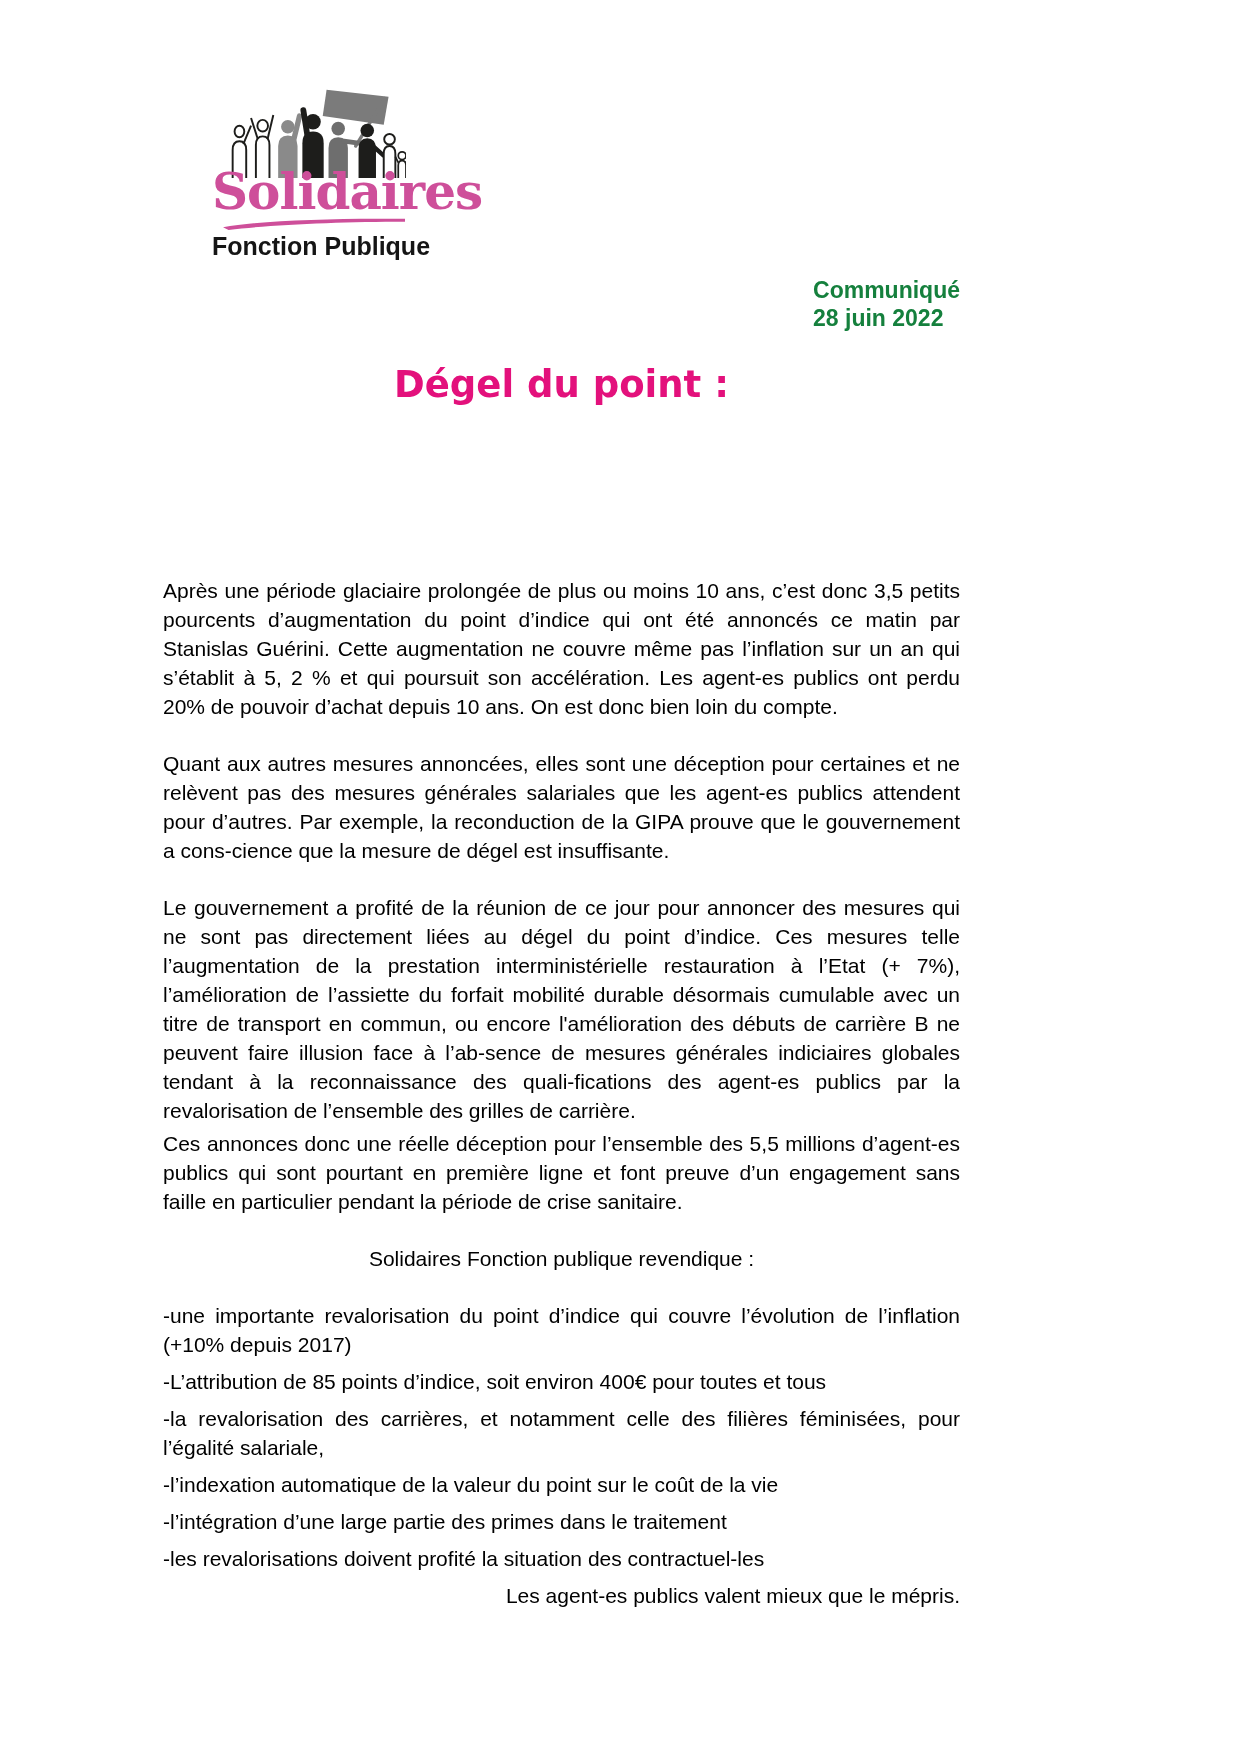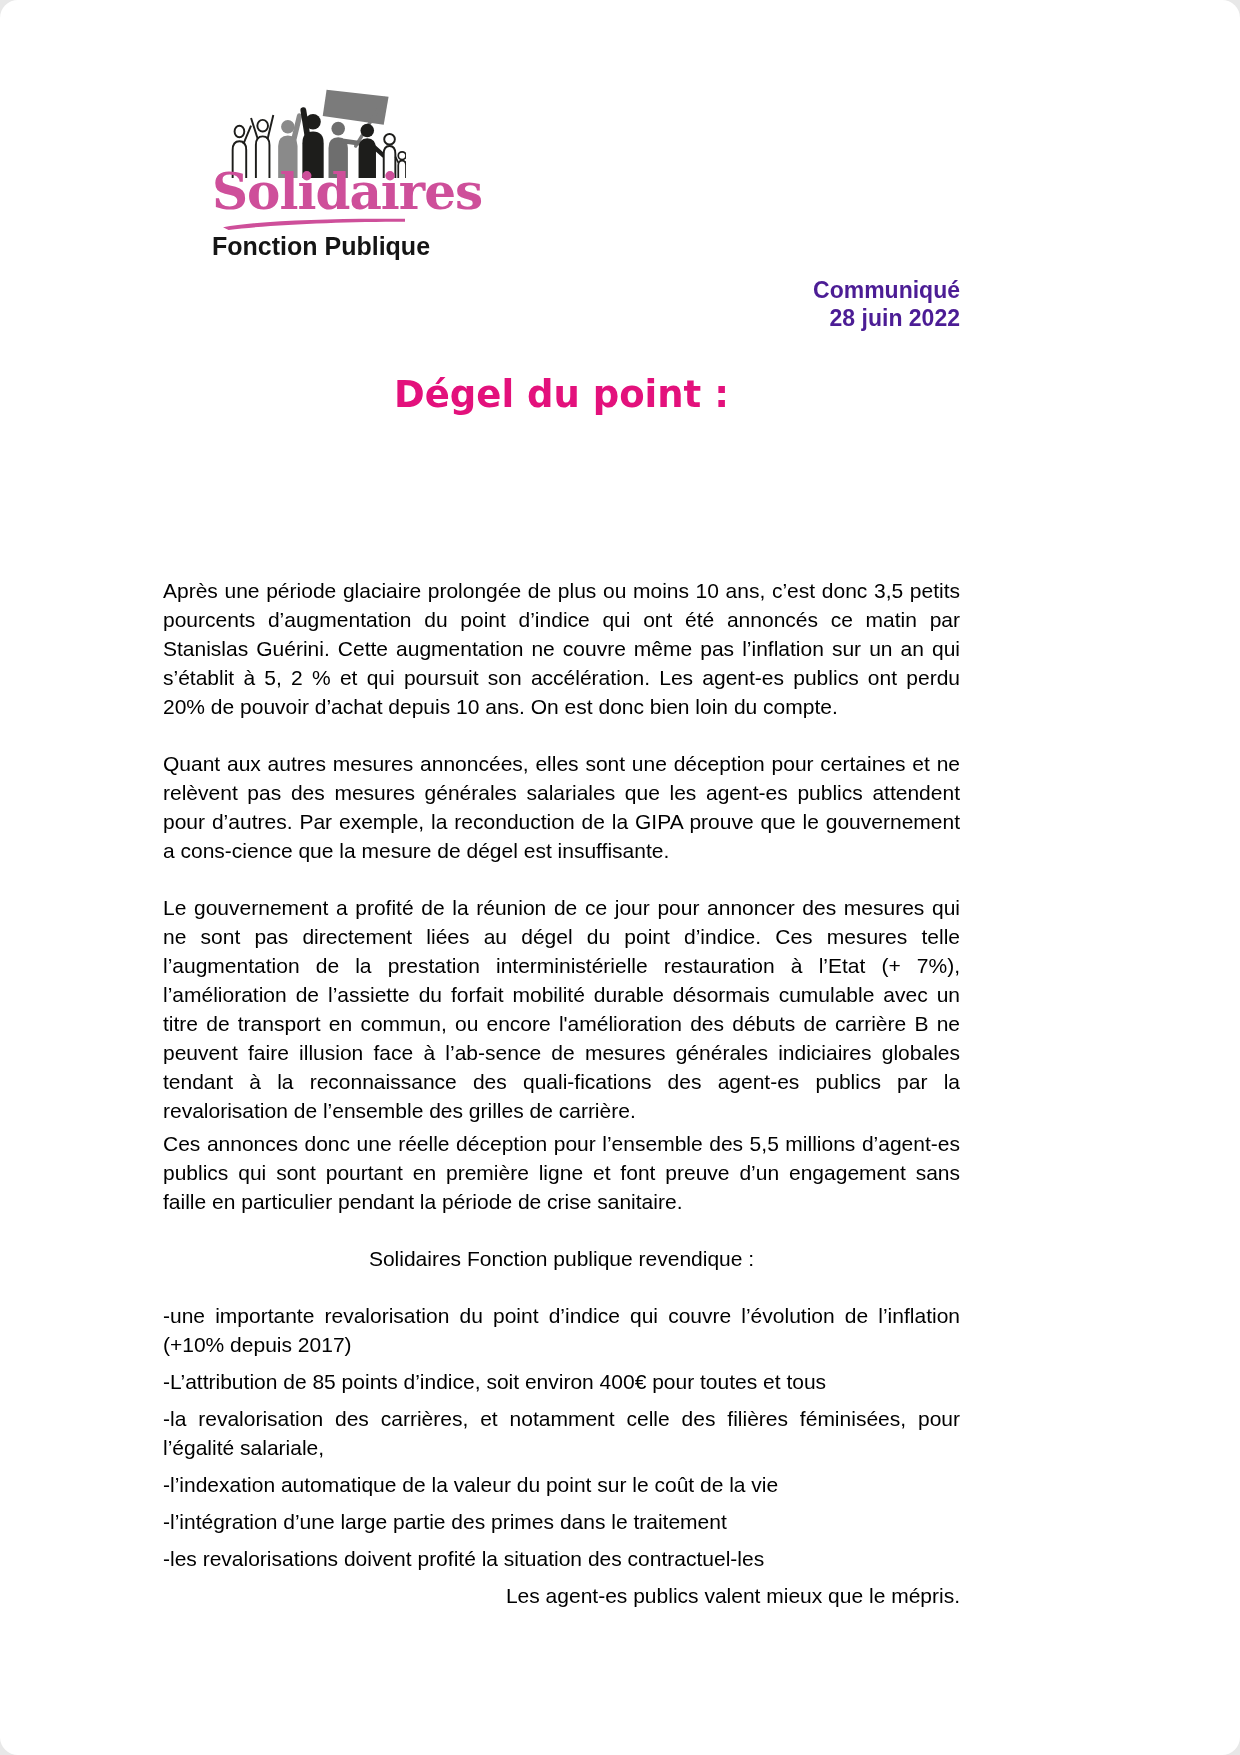--- a/index.html
+++ b/index.html
@@ -4,21 +4,20 @@
 <style>
   html,body{margin:0;padding:0;background:#e8e8e8;}
   .page{
     position:relative;
     width:1240px;height:1755px;
     margin:0 auto;
     background:#ffffff;
     font-family:"Liberation Sans",sans-serif;
     color:#000;
     overflow:hidden;
-    border-radius:18px;
   }
 
   
   .logo{position:absolute;left:212px;top:86px;width:204px;text-align:center;}
   .crowd{display:block;margin:0 auto;width:184px;height:92px;}
   .wordmark{
     font-family:"DejaVu Serif",serif;
     font-weight:bold;
     font-size:50px;
     line-height:44px;
@@ -32,26 +31,26 @@
     font-weight:bold;
     font-size:25px;
     color:#151515;
     margin-top:2px;
     white-space:nowrap;
   }
 
   
   .masthead{
     position:absolute;top:276px;right:280px;
-    text-align:right;font-weight:bold;font-size:23px;line-height:28px;color:#4c1d95;
+    font-weight:bold;font-size:23px;line-height:28px;color:#15803d;
   }
 
   
   .doc-title{
-    position:absolute;top:370px;left:163px;width:797px;
+    position:absolute;top:360px;left:163px;width:797px;
     text-align:center;
     font-family:"DejaVu Sans",sans-serif;
     font-weight:bold;
     font-size:37px;line-height:49px;
     color:#e3117c;
   }
 
   
   .content{
     position:absolute;top:576px;left:163px;width:797px;

